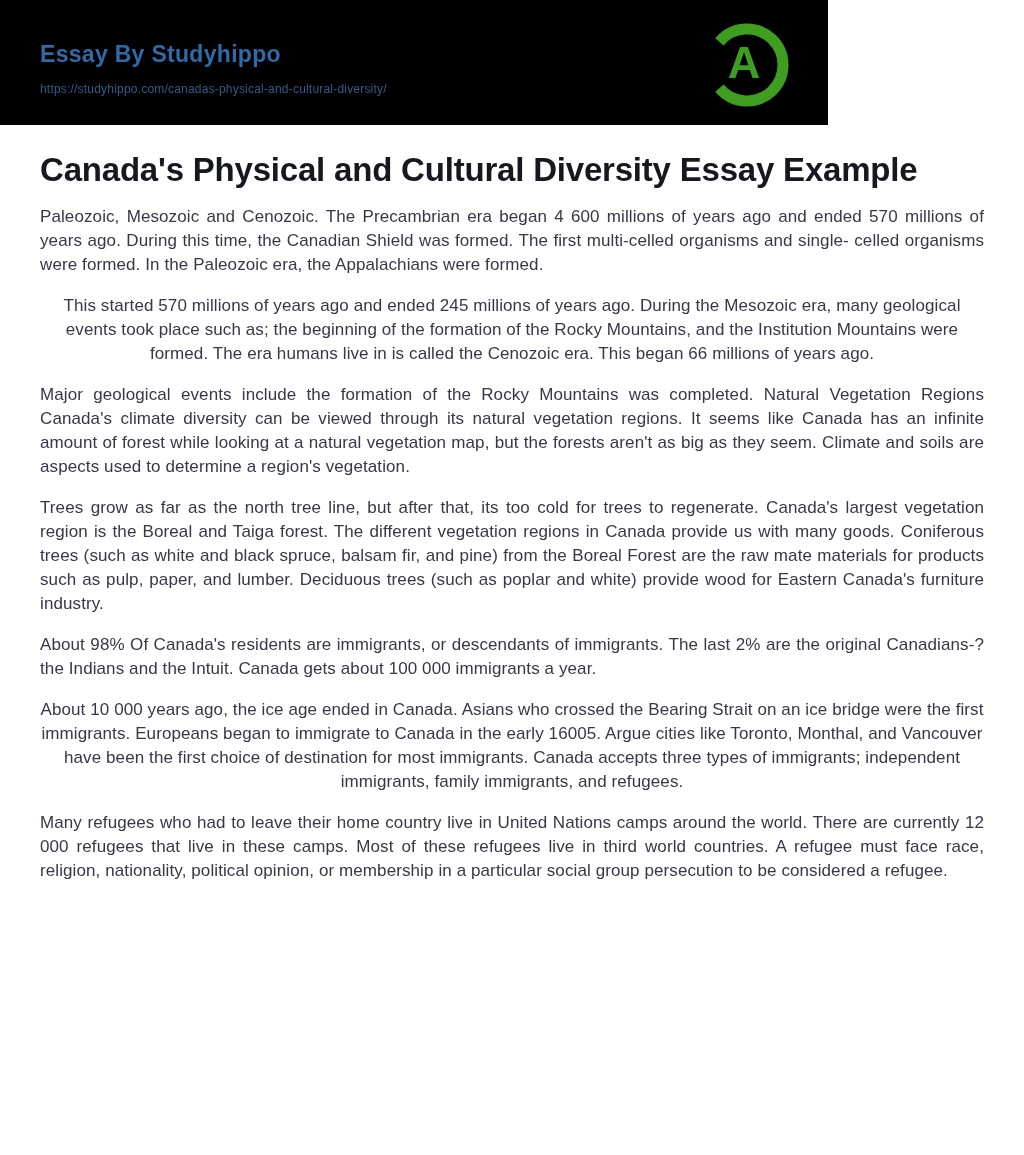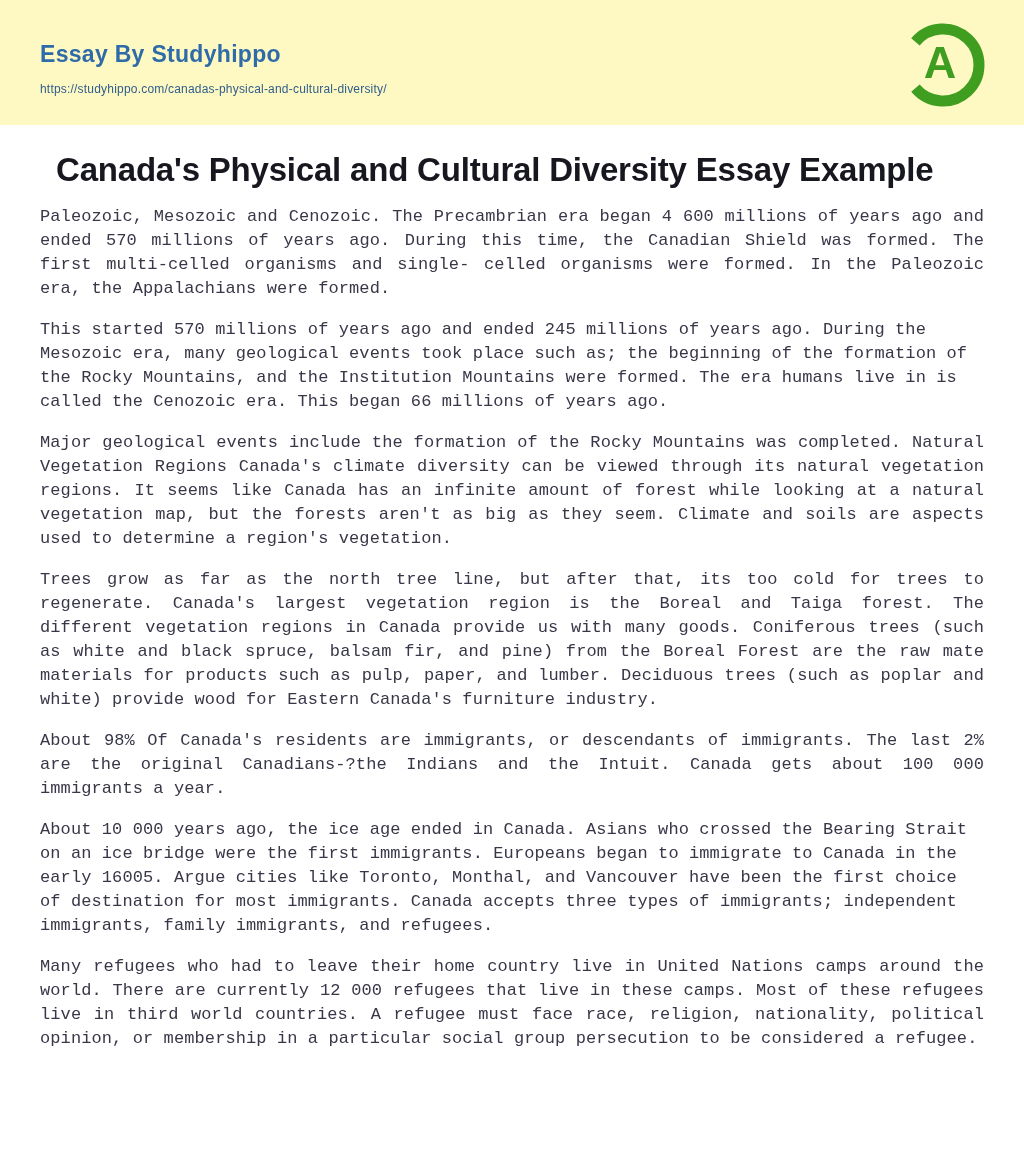--- a/index.html
+++ b/index.html
@@ -7,23 +7,23 @@
   body {
     width: 1024px;
     min-height: 1155px;
     background: #ffffff;
     font-family: "Liberation Sans", sans-serif;
     overflow-x: hidden;
   }
 
   
   .header {
-    width: 1024px;
+    width: 828px;
     height: 125px;
-    background: #fef9c3;
+    background: #000000;
     display: flex;
     justify-content: space-between;
     align-items: center;
     padding: 0 38px 0 40px;
   }
   .header-text { margin-top: 14px; }
   .byline {
     font-size: 23px;
     font-weight: 700;
     color: #2e6ba8;
@@ -60,37 +60,36 @@
     color: #3f9e20;
     padding-right: 6px;
     padding-bottom: 2px;
   }
 
   
   .content {
     padding: 0 40px;
   }
   .article-title {
-    margin: 26px 0 17px 16px;
+    margin: 26px 0 17px 0;
     font-size: 33px;
     line-height: 37px;
     font-weight: 800;
     color: #17171f;
     letter-spacing: -0.2px;
   }
   p.para {
     margin: 0 0 17px 0;
     font-size: 17px;
     line-height: 24px;
     color: #373748;
     letter-spacing: 0.1px;
-    font-family: Liberation Mono, monospace;
   }
   p.para[data-align="justify"] { text-align: justify; }
-  p.para[data-align="left"]    { text-align: left; }
+  p.para[data-align="left"]    { text-align: center; }
 </style>
 </head>
 <body>
 
 <header class="header">
   <div class="header-text">
     <div class="byline">Essay By Studyhippo</div>
     <a class="essay-url" href="#">https://studyhippo.com/canadas-physical-and-cultural-diversity/</a>
   </div>
   <div class="logo">

